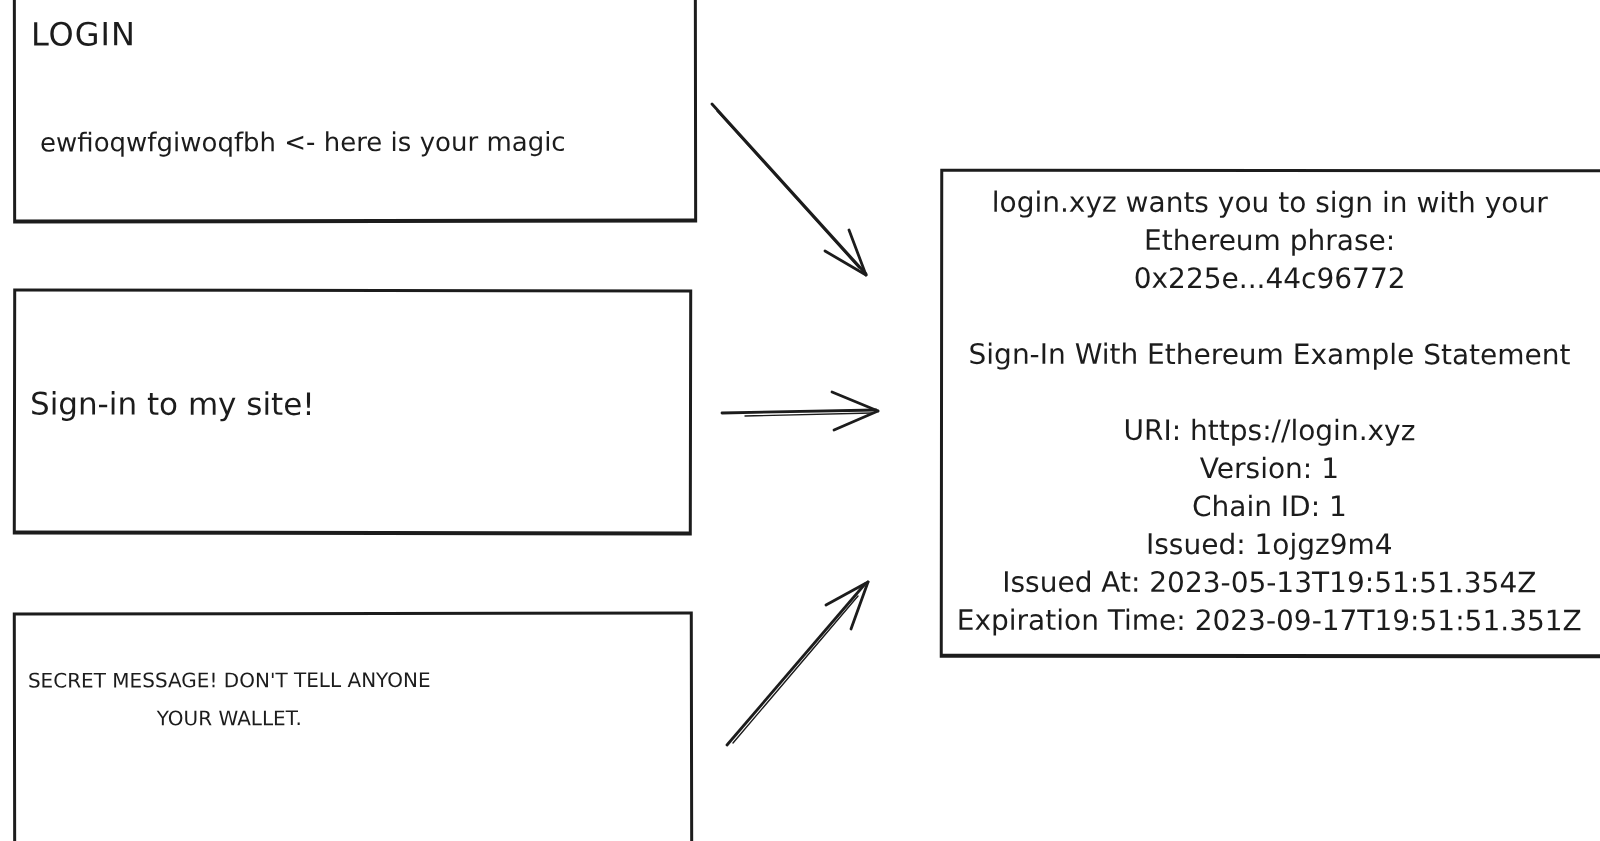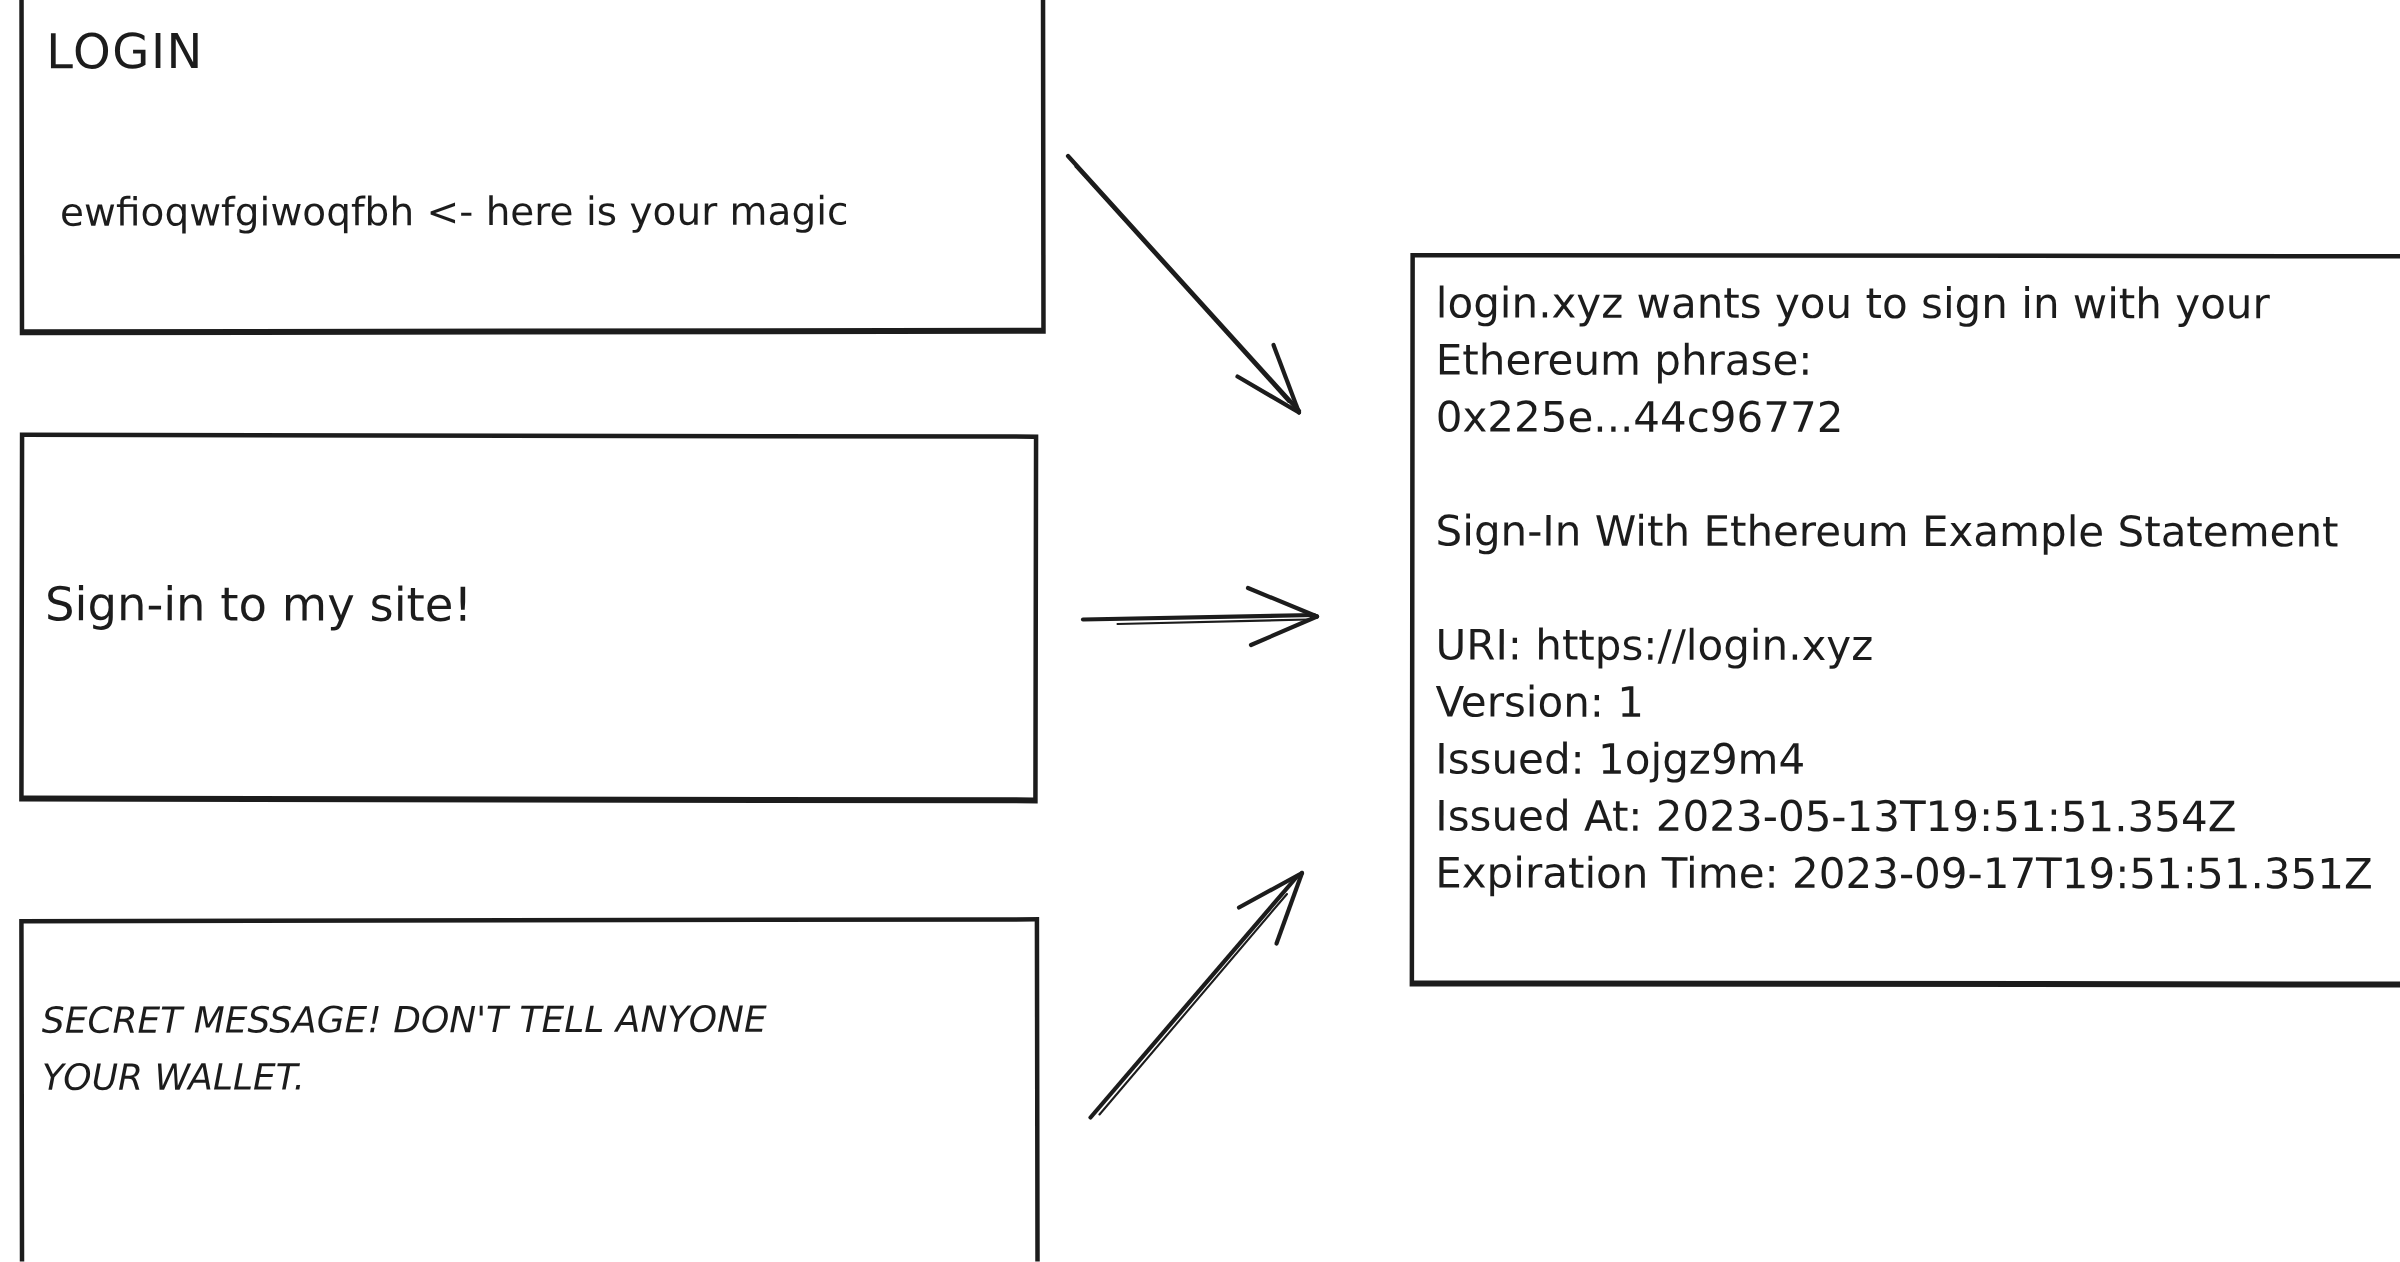--- a/index.html
+++ b/index.html
@@ -19,36 +19,36 @@
   .sketchbox {
     position: absolute;
     border: 3px solid var(--ink);
     border-bottom-width: 4px;
     background: var(--bg);
   }
   .box-login  { left: 13px;  top: -8px;  width: 684px; height: 231px; transform: rotate(-0.08deg); }
   .box-signin { left: 13px;  top: 289px; width: 679px; height: 246px; transform: rotate(0.1deg); }
   .box-secret { left: 13px;  top: 612px; width: 680px; height: 252px; transform: rotate(-0.1deg); }
   .box-siwe   { left: 940px; top: 169px; width: 681px; height: 489px; transform: rotate(0.06deg); }
-  .hand { white-space: nowrap; }
+  .hand { white-space: nowrap; text-align: center; }
   .login-heading {
     position: absolute; left: 15px; top: 20px;
     font-size: 32px; letter-spacing: 1px;
   }
   .magic-lines {
     position: absolute; left: 24px; top: 126px;
     font-size: 26px; line-height: 42px;
   }
   .signin-text {
     position: absolute; left: 14px; top: 94px;
     font-size: 31px;
   }
   .secret-lines {
     position: absolute; left: 12px; top: 46px;
-    font-size: 24px; line-height: 38px; font-style: italic;
+    font-size: 20px; line-height: 38px;
   }
   .siwe-lines {
     position: absolute; left: 14px; top: 12px;
     font-size: 28px; line-height: 38px;
   }
   .blank-row { height: 38px; }
   svg.arrows {
     position: absolute; left: 0; top: 0;
     width: 1600px; height: 841px;
     pointer-events: none;
@@ -85,20 +85,21 @@
   <div class="sketchbox box-siwe">
     <div class="siwe-lines">
       <div class="hand">login.xyz wants you to sign in with your</div>
       <div class="hand">Ethereum phrase:</div>
       <div class="hand">0x225e...44c96772</div>
       <div class="blank-row"></div>
       <div class="hand">Sign-In With Ethereum Example Statement</div>
       <div class="blank-row"></div>
       <div class="hand">URI: https://login.xyz</div>
       <div class="hand">Version: 1</div>
+      <div class="hand">Chain ID: 1</div>
       <div class="hand">Issued: 1ojgz9m4</div>
       <div class="hand">Issued At: 2023-05-13T19:51:51.354Z</div>
       <div class="hand">Expiration Time: 2023-09-17T19:51:51.351Z</div>
     </div>
   </div>
 
   <svg class="arrows" viewBox="0 0 1600 841">
     <g>
       <path d="M712 104 L866 274"></path>
       <path class="thin" d="M717 111 L859 268"></path>

